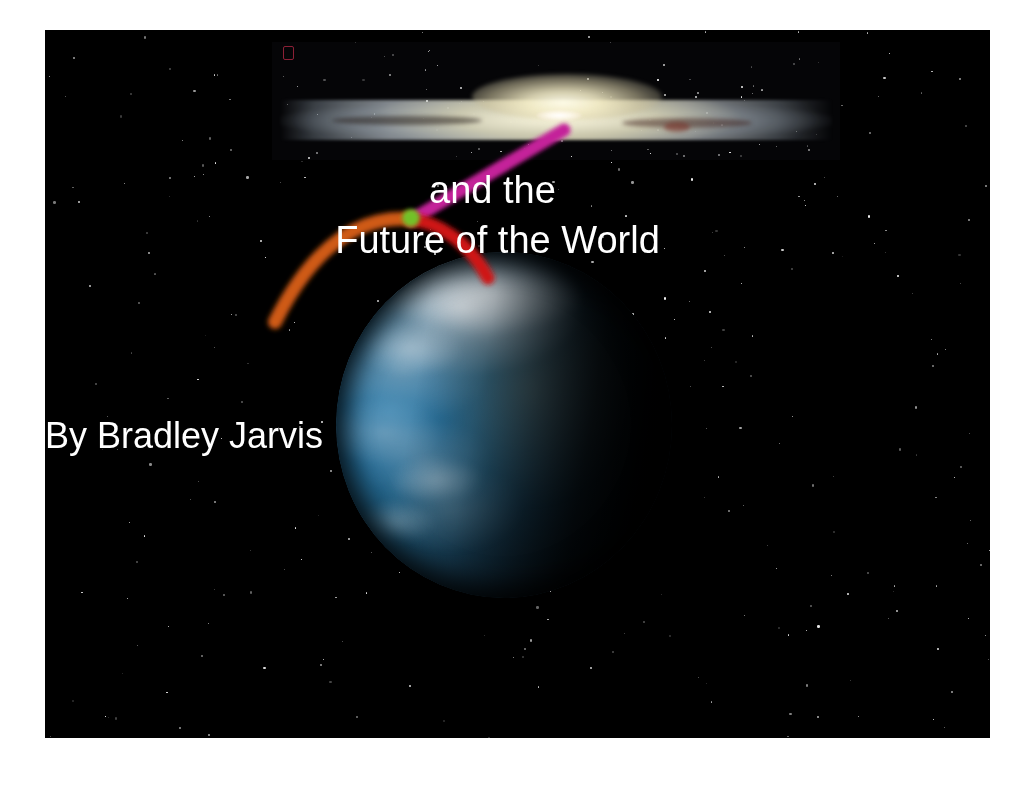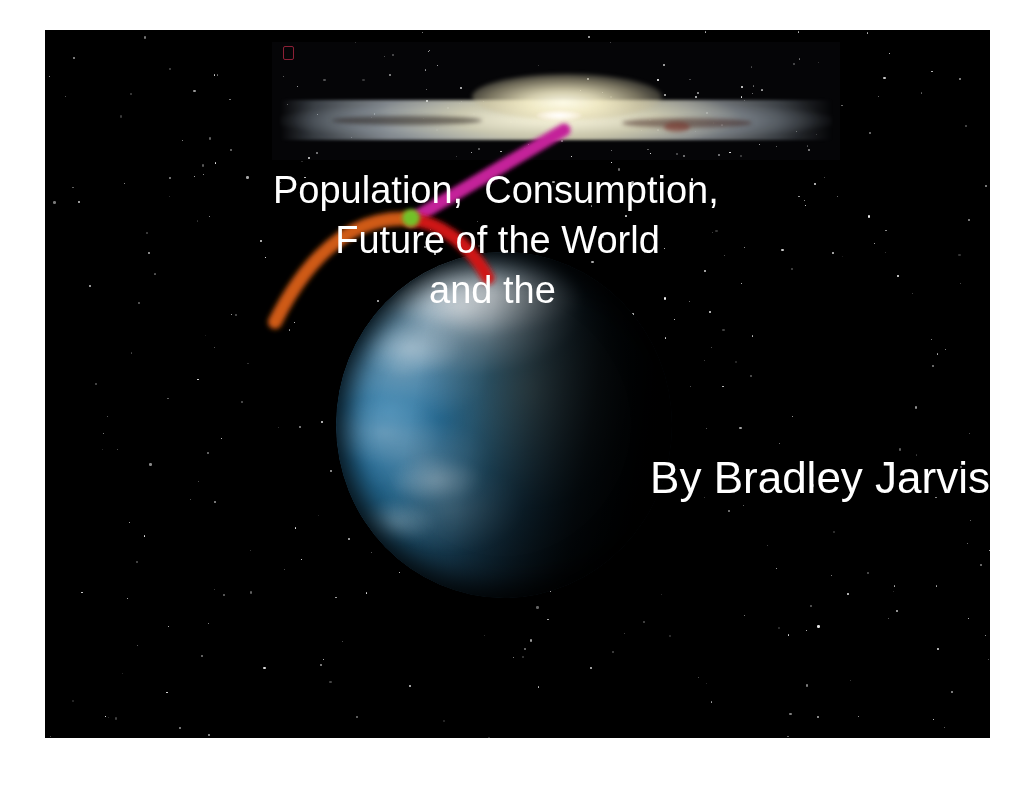--- a/index.html
+++ b/index.html
@@ -206,27 +206,26 @@
   }
   #title-line-1 { text-align: left; padding-left: 228px; }
   #title-line-2 { text-align: center; padding-right: 50px; }
   #title-line-3 { text-align: center; padding-right: 40px; }
 
   #author-line {
     position: absolute;
     left: 0;
     top: 382px;   
     width: 945px;
-    text-align: right;
+    text-align: left;
     padding-right: 30px;
     color: #ffffff;
-    font-size: 44px;
+    font-size: 36px;
     line-height: 48px;
     white-space: pre;
-    margin-top: 42px;
   }
 
   #copyright-line {
     position: absolute;
     left: 0;
     top: 676px;   
     width: 945px;
     text-align: center;
     color: #e8e8e8;
     font-size: 14.5px;
@@ -700,22 +699,21 @@
       <path d="M 366 189 C 320 186, 272 208, 230 292" stroke="#cf5a14" stroke-width="14" stroke-linecap="round" fill="none" filter="url(#softglow2)"></path>
 
       <path d="M 366 190 C 392 191, 424 212, 443 248" stroke="#cf1414" stroke-width="13" stroke-linecap="round" fill="none" filter="url(#softglow2)"></path>
 
       <line x1="362" y1="188" x2="828" y2="188" stroke="#0b8a18" stroke-width="13" stroke-linecap="butt" filter="url(#softglow)"></line>
 
       <circle cx="366" cy="188" r="9" fill="#6ccf2a" opacity="0.92" filter="url(#softglow)"></circle>
     </svg>
 
     <div id="title-block">
-      <div class="title-line" id="title-line-1">Population,  Consumption,</div>
+      <div class="title-line" id="title-line-2">and the</div>
       <div class="title-line" id="title-line-3">Future of the World</div>
-      <div class="title-line" id="title-line-2">and the</div>
     </div>
 
     <div id="author-line">By Bradley Jarvis</div>
 
 
   </div>
 </div>
 
 </body></html>

